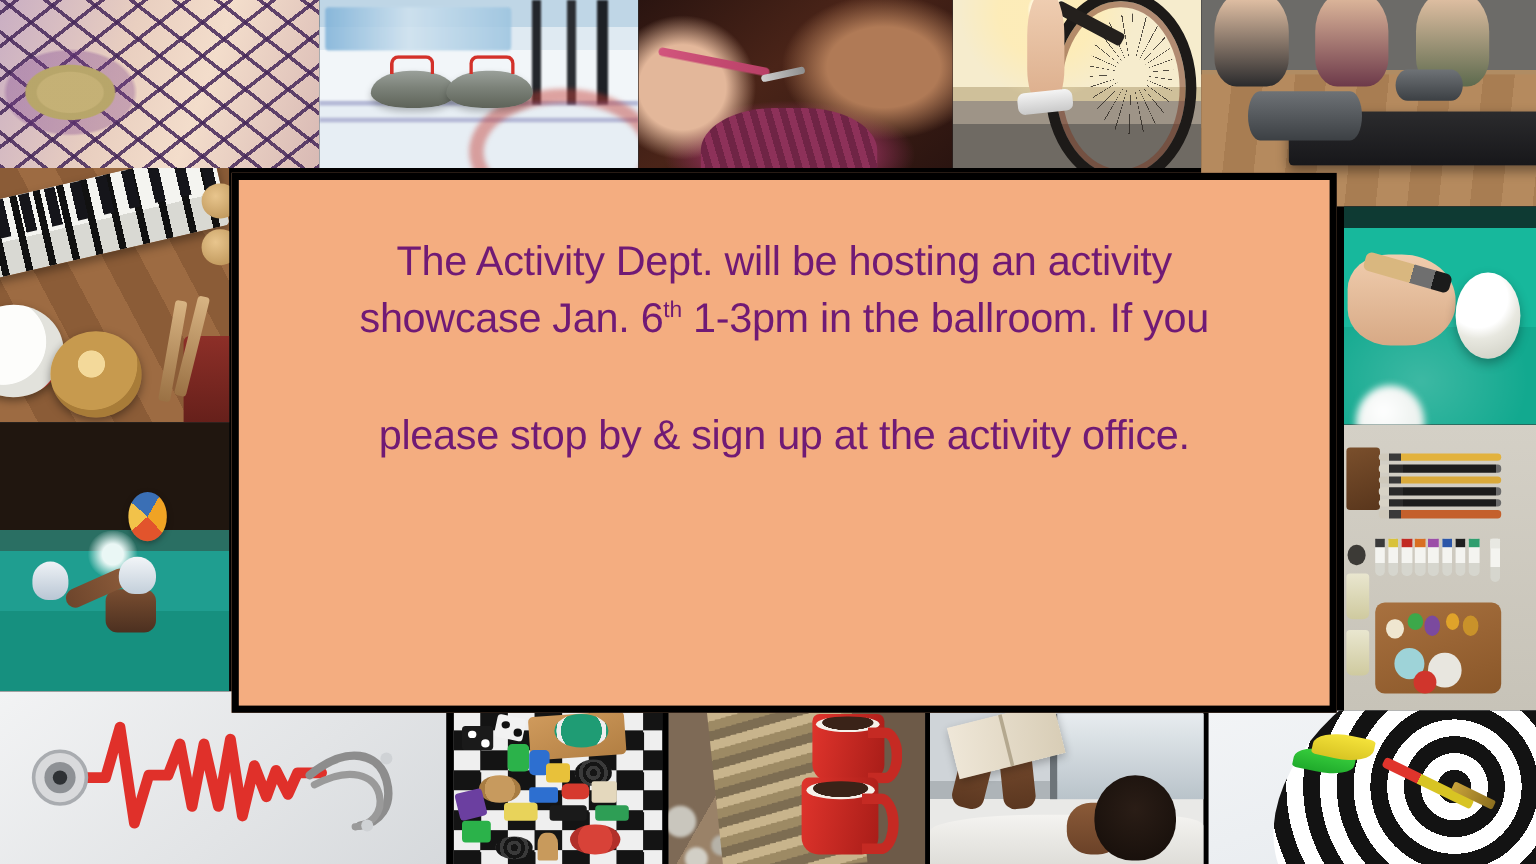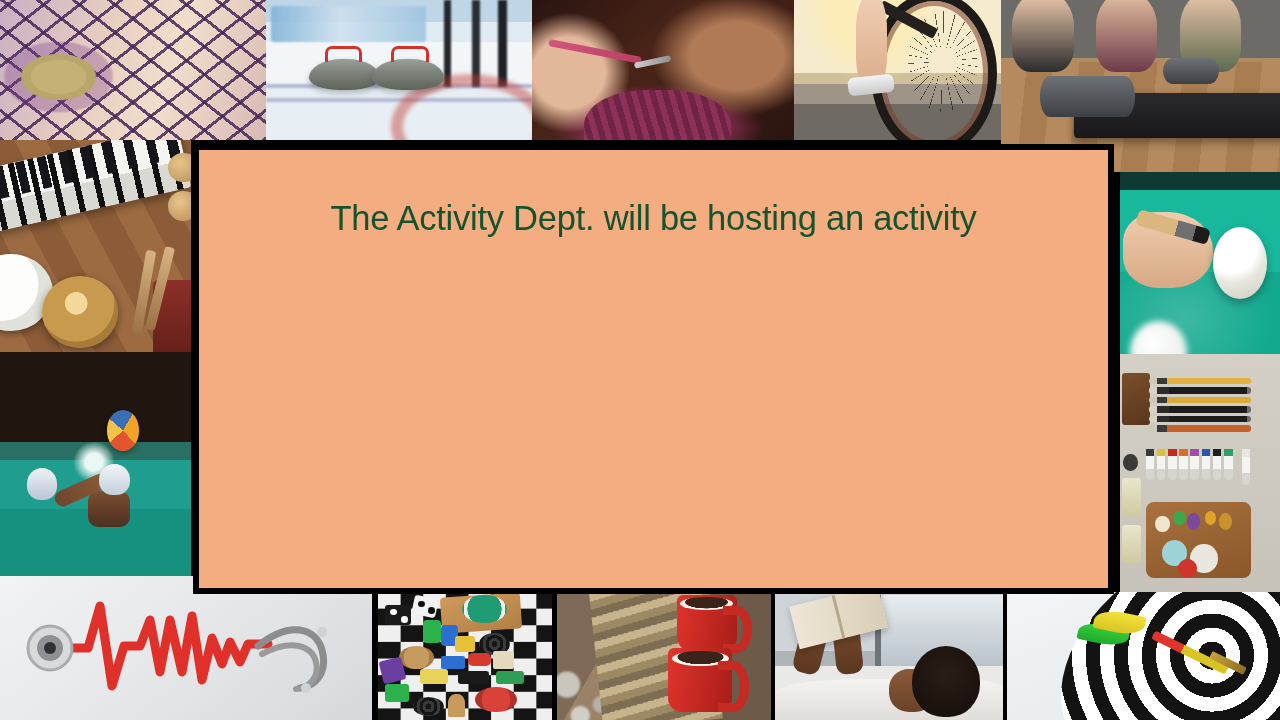--- a/index.html
+++ b/index.html
@@ -439,21 +439,21 @@
     color: #0b0b0b;
     letter-spacing: -0.2px;
     margin: 0 0 6px 0;
     white-space: nowrap;
   }
   #bodytext {
     font-family: "Liberation Sans", sans-serif;
     font-weight: 400;
     font-size: 34.5px;
     line-height: 1.40;
-    color: #14532d;
+    color: #701a75;
     margin: 0;
     letter-spacing: -0.25px;
   }
   #bodytext sup {
     font-size: 0.55em;
     vertical-align: super;
     line-height: 0;
   }
   .nowrap { white-space: nowrap; }
 </style>
@@ -679,17 +679,17 @@
       <div class="tip"></div>
       <div class="flight">
           <div class="f2"></div>
           <div class="f1"></div>
         </div>
     </div>
   </div>
 
   <div id="callout" style="left:193px;top:144px;width:921px;height:450px;">
     <div id="callout-inner">
-      <p id="bodytext"><span>The Activity Dept. will be hosting an activity</span><br><br><br></p>
+      <p id="bodytext"><span>The Activity Dept. will be hosting an activity</span><br><span class="nowrap"><span>showcase Jan. 6</span><sup>th</sup><span> 1-3pm in the ballroom. If you</span></span><br><br><span>please stop by &amp; sign up at the activity office.</span></p>
     </div>
   </div>
 
 </div>
 
 </body></html>

